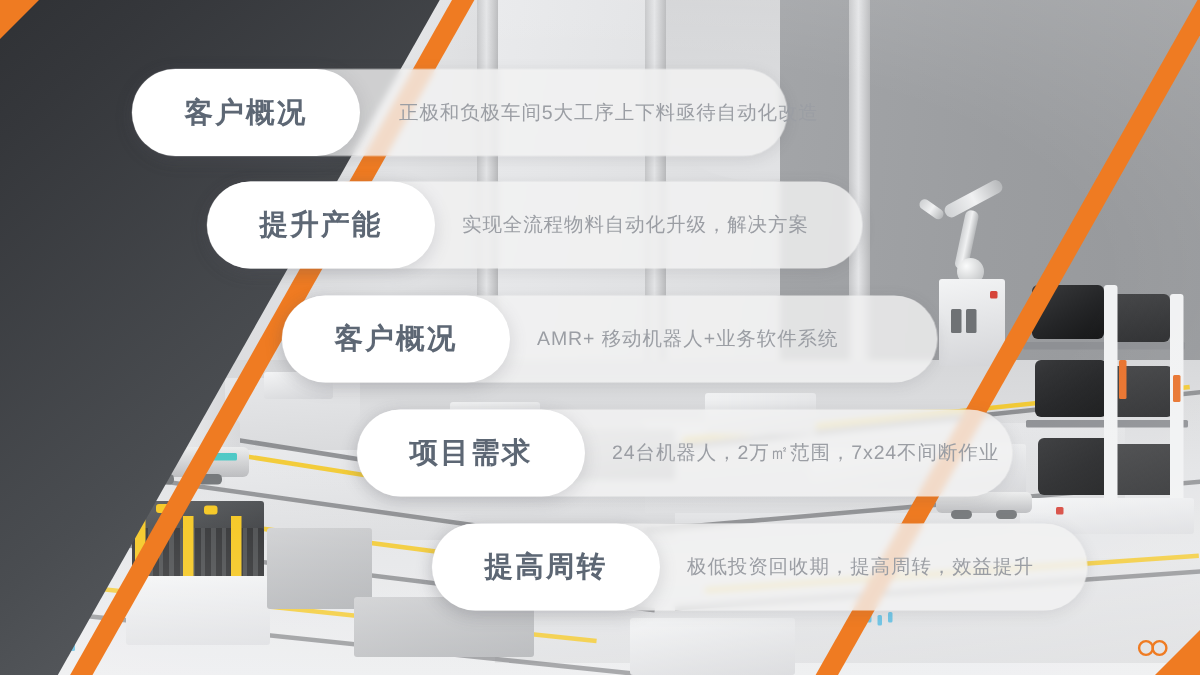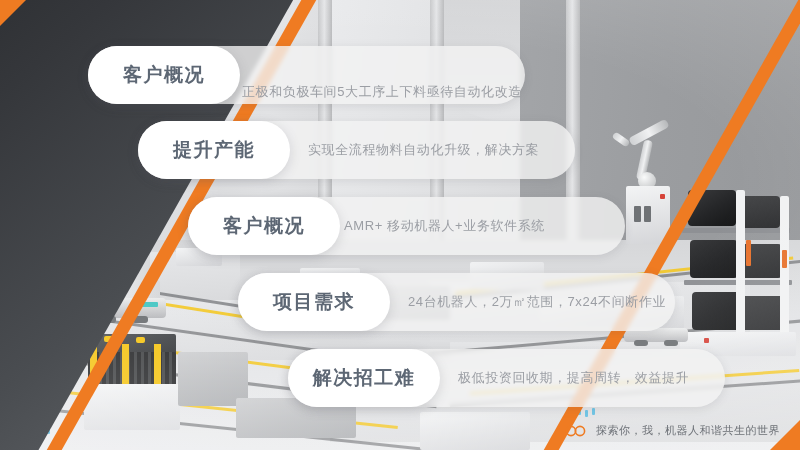--- a/index.html
+++ b/index.html
@@ -333,58 +333,57 @@
   <div class="corner-tri-tl"></div>
   <div class="corner-tri-br"></div>
 
   <div class="rows">
 
     <div class="row" style="left:88px;top:46px;">
       <div class="row-bar" style="width:437px;"></div>
       <div class="row-pill">
         <span class="row-title">客户概况</span>
       </div>
-      <div class="row-desc" style="left:154px;margin-top:17px;">正极和负极车间5大工序上下料亟待自动化改造</div>
+      <div class="row-desc" style="left:178px;">正极和负极车间5大工序上下料亟待自动化改造</div>
     </div>
 
     <div class="row" style="left:138px;top:121px;">
       <div class="row-bar" style="width:437px;"></div>
       <div class="row-pill">
         <span class="row-title">提升产能</span>
       </div>
       <div class="row-desc" style="left:170px;">实现全流程物料自动化升级，解决方案</div>
     </div>
 
     <div class="row" style="left:188px;top:197px;">
       <div class="row-bar" style="width:437px;"></div>
       <div class="row-pill">
         <span class="row-title">客户概况</span>
       </div>
-      <div class="row-desc" style="left:156px;">AMR+  移动机器人+业务软件系统</div>
+      <div class="row-desc" style="left:170px;">AMR+  移动机器人+业务软件系统</div>
     </div>
 
     <div class="row" style="left:238px;top:273px;">
       <div class="row-bar" style="width:437px;"></div>
       <div class="row-pill">
         <span class="row-title">项目需求</span>
       </div>
       <div class="row-desc" style="left:170px;">24台机器人，2万㎡范围，7x24不间断作业</div>
     </div>
 
     <div class="row" style="left:288px;top:349px;">
       <div class="row-bar" style="width:437px;"></div>
       <div class="row-pill">
-        <span class="row-title">解决招工难</span>
+        <span class="row-title">提高周转</span>
       </div>
       <div class="row-desc" style="left:170px;">极低投资回收期，提高周转，效益提升</div>
     </div>
 
   </div>
 
   <div class="footer">
     <svg class="footer-logo" width="22" height="12" viewBox="0 0 22 12">
       <circle cx="6" cy="6" r="4.6" fill="none" stroke="#ef7b22" stroke-width="1.6"></circle>
       <circle cx="15" cy="6" r="4.6" fill="none" stroke="#ef7b22" stroke-width="1.6"></circle>
     </svg>
-    <span class="footer-text">探索你，我，机器人和谐共生的世界</span>
   </div>
 
 </div>
 
 </body></html>

